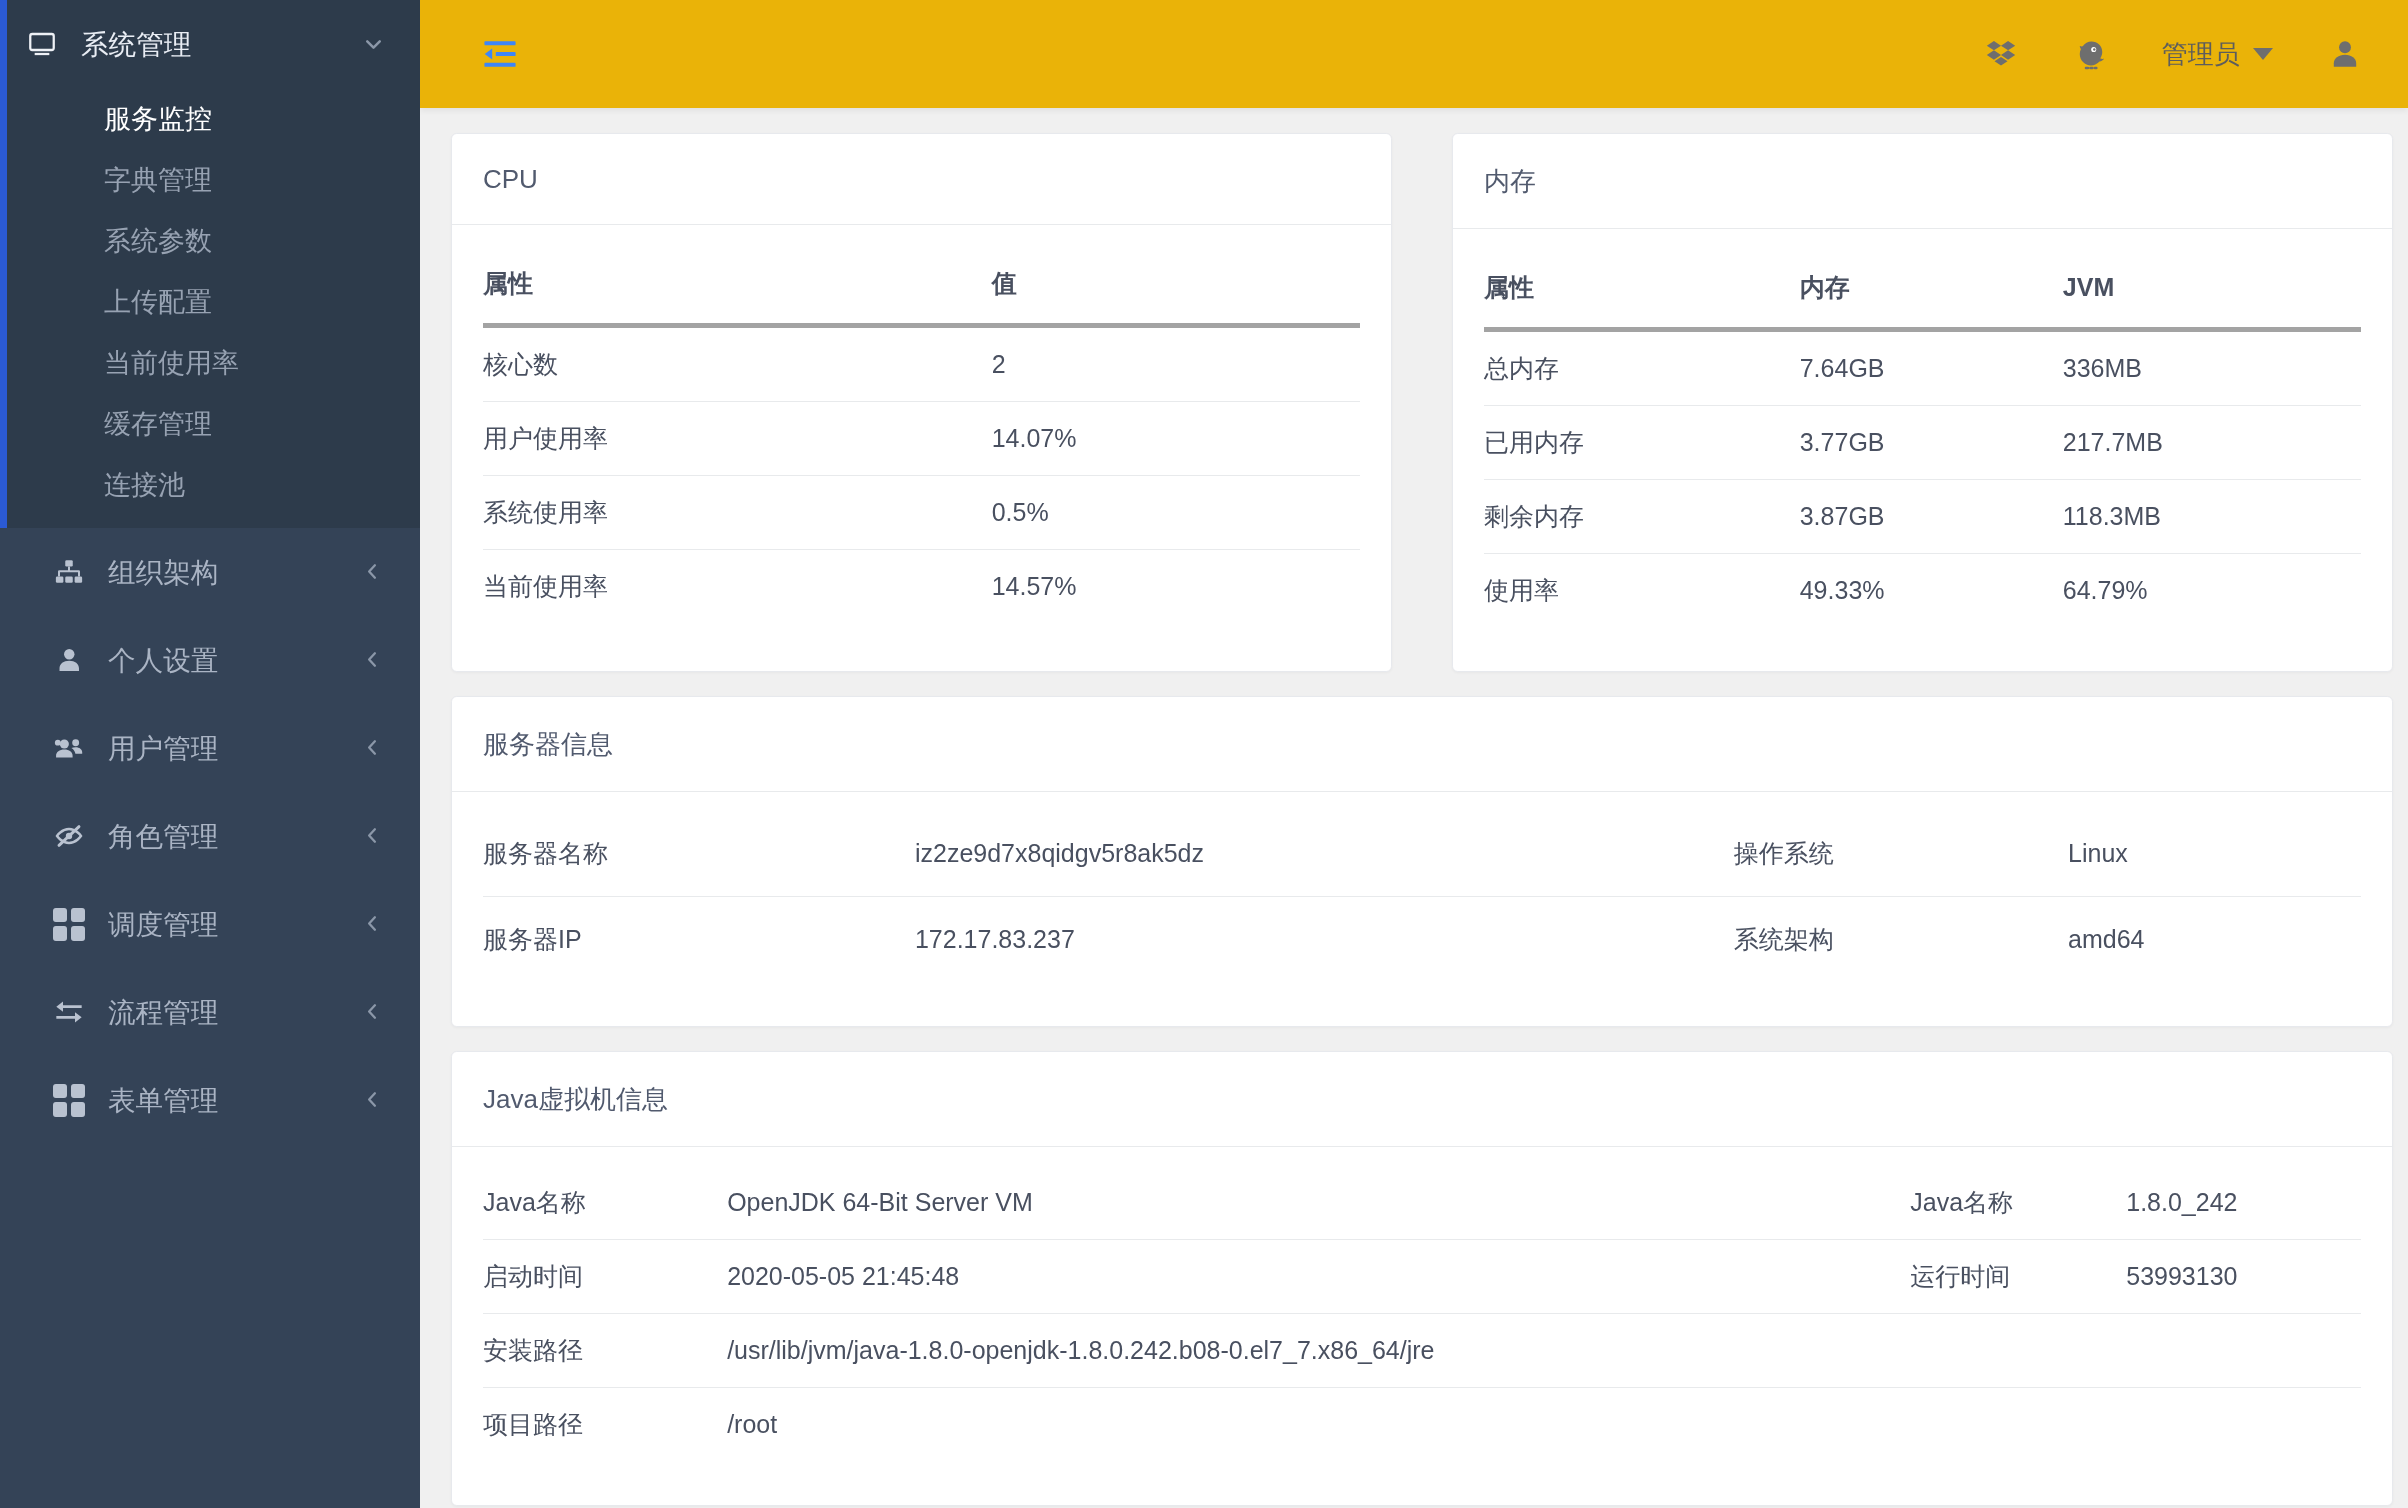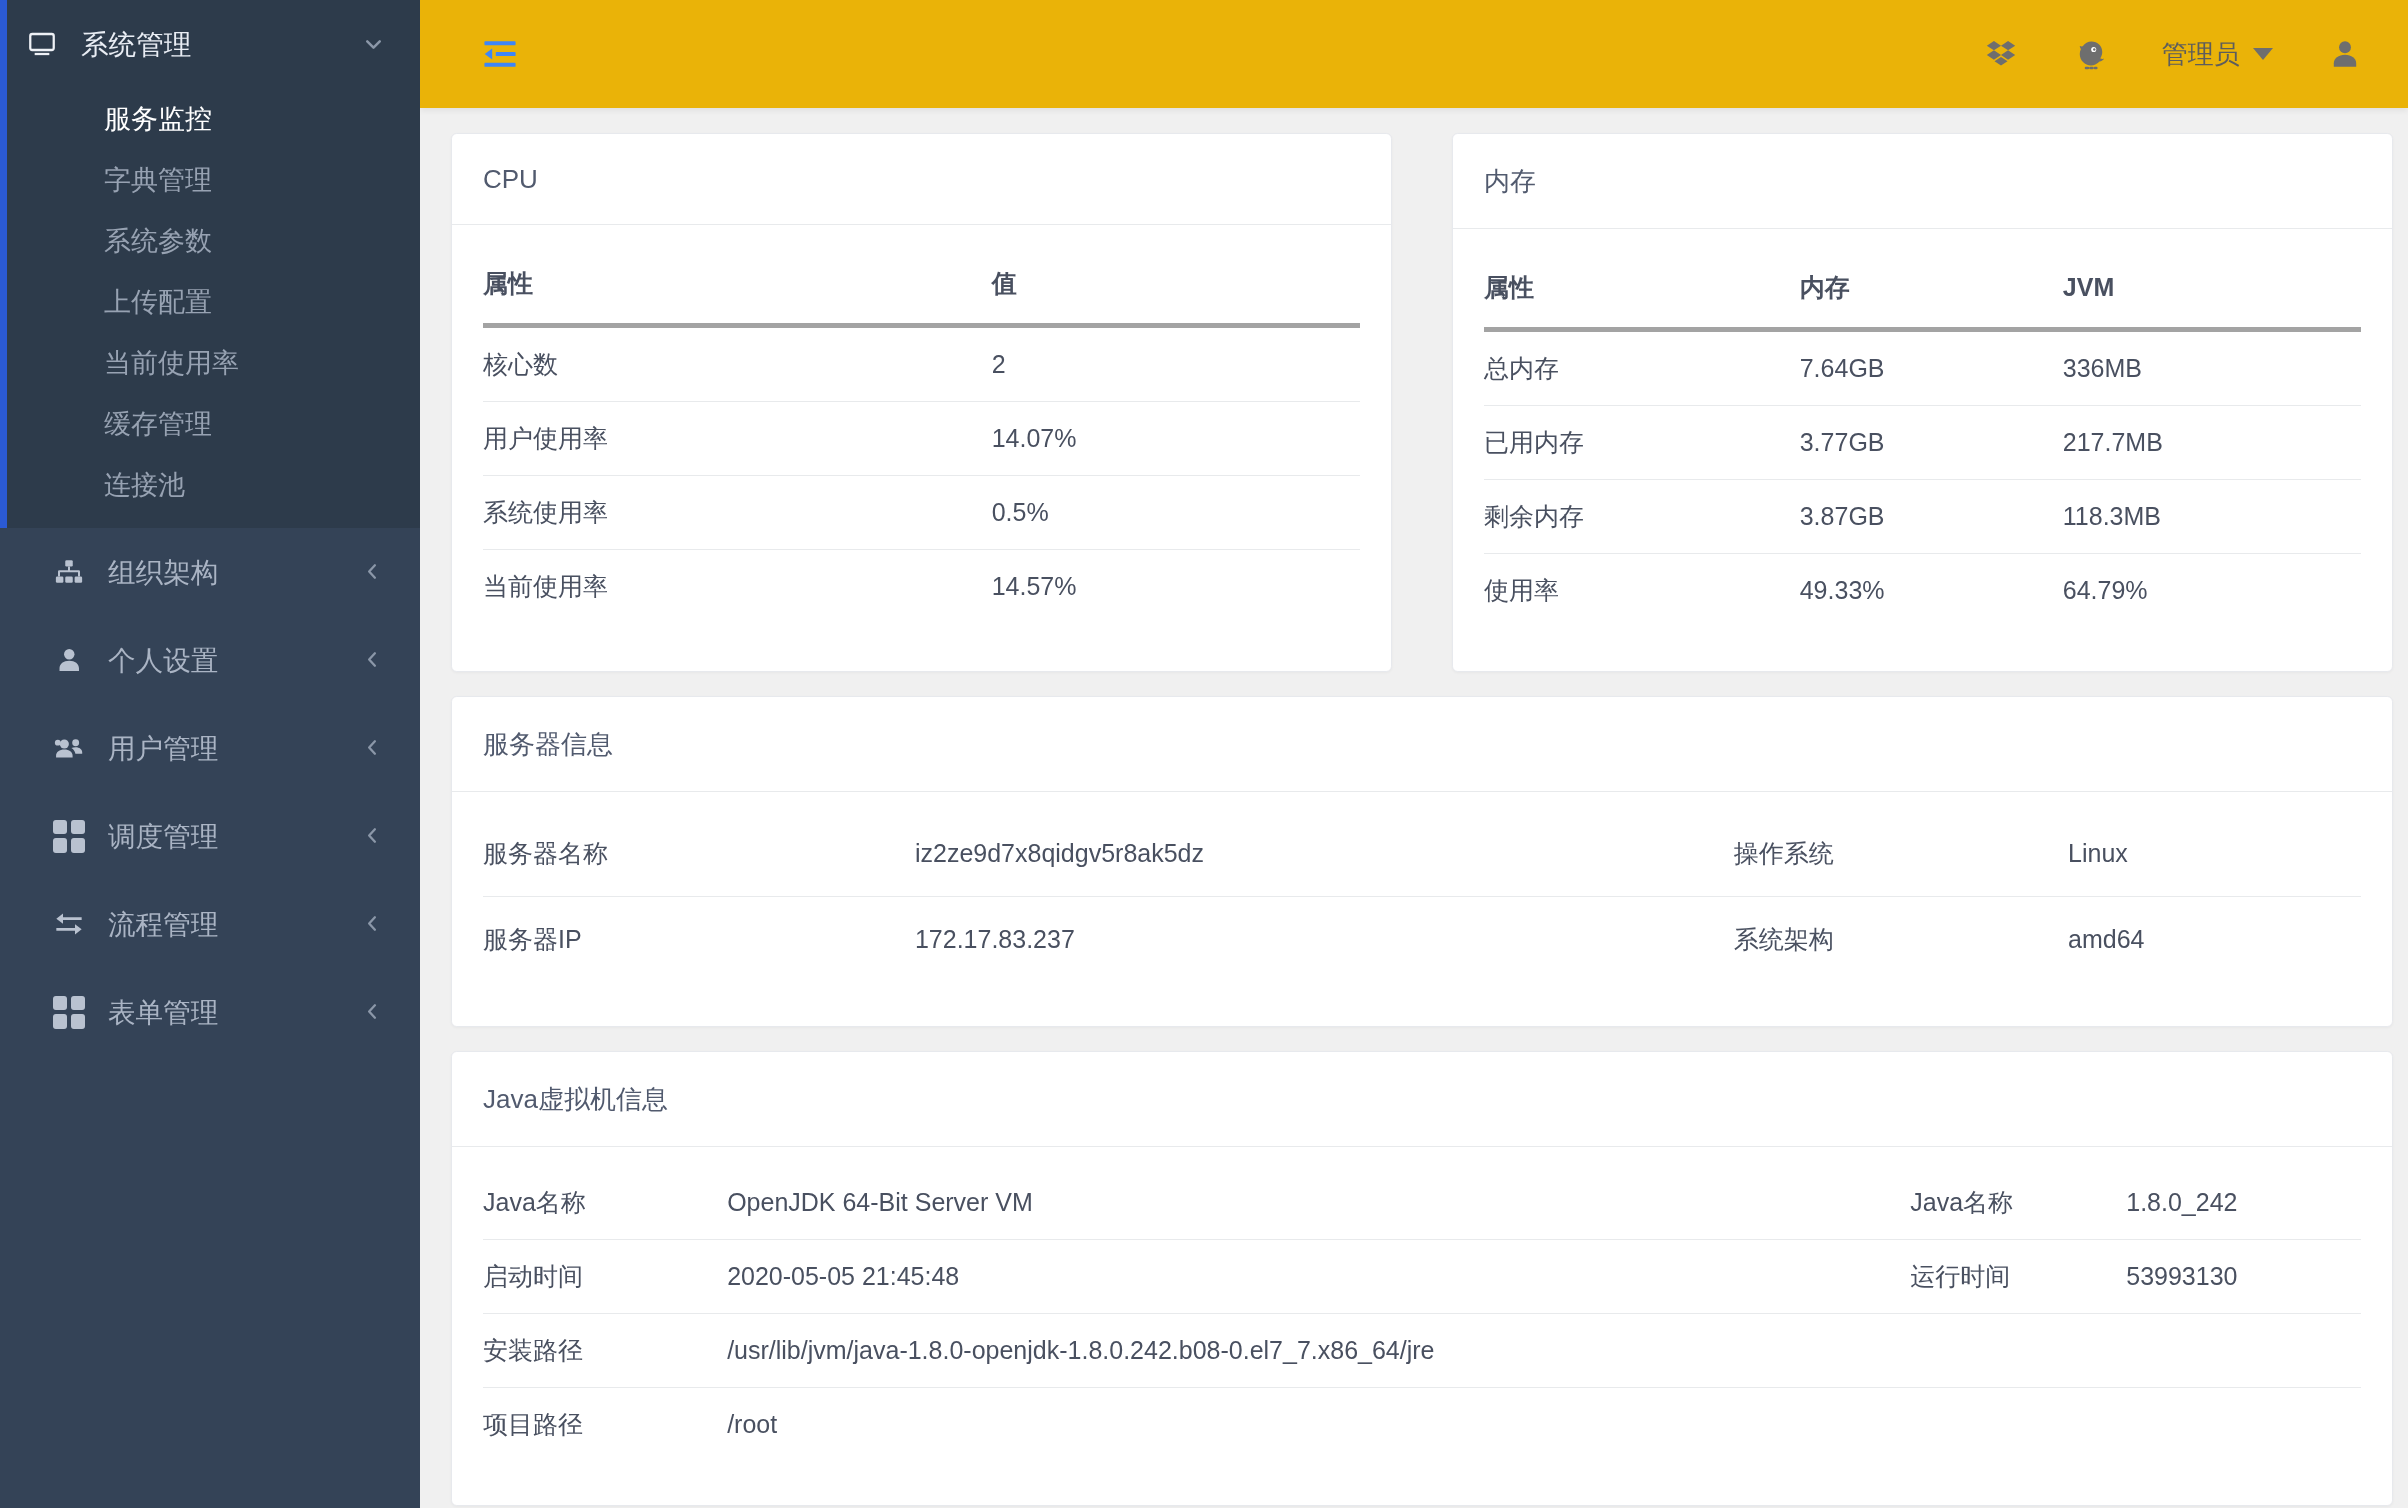--- a/index.html
+++ b/index.html
@@ -188,20 +188,35 @@
       </svg>
     </span>
     <span>用户管理</span>
     <span class="chev">
       <svg width="23" height="23" viewBox="0 0 24 24" fill="none" stroke="currentColor" stroke-width="2.4" stroke-linecap="round" stroke-linejoin="round">
           <polyline points="14.5,5.5 8.5,12 14.5,18.5"></polyline>
         </svg>
     </span>
   </div>
 
+  <div class="side-top-item">
+    <span class="mi">
+      <svg width="32" height="32" viewBox="0 0 24 24" fill="none" stroke="currentColor" stroke-width="1.8" stroke-linecap="round">
+        <path d="M3 12s3.5-5.2 9-5.2S21 12 21 12s-3.5 5.2-9 5.2S3 12 3 12z"></path>
+        <circle cx="12" cy="12" r="2.4" fill="currentColor" stroke="none"></circle>
+        <path d="M4.5 19 19.5 5" stroke-width="2.2"></path>
+      </svg>
+    </span>
+    <span>角色管理</span>
+    <span class="chev">
+      <svg width="23" height="23" viewBox="0 0 24 24" fill="none" stroke="currentColor" stroke-width="2.4" stroke-linecap="round" stroke-linejoin="round">
+          <polyline points="14.5,5.5 8.5,12 14.5,18.5"></polyline>
+        </svg>
+    </span>
+  </div>
 
 
   <div class="side-top-item">
     <span class="mi">
       <span class="grid2x2">
           <i></i>
           <i></i>
           <i></i>
           <i></i>
         </span>

